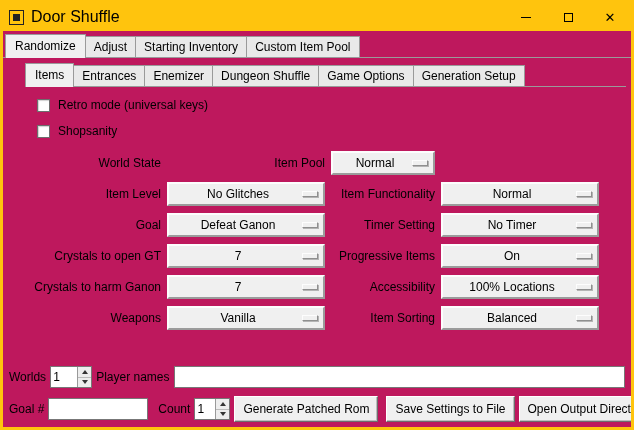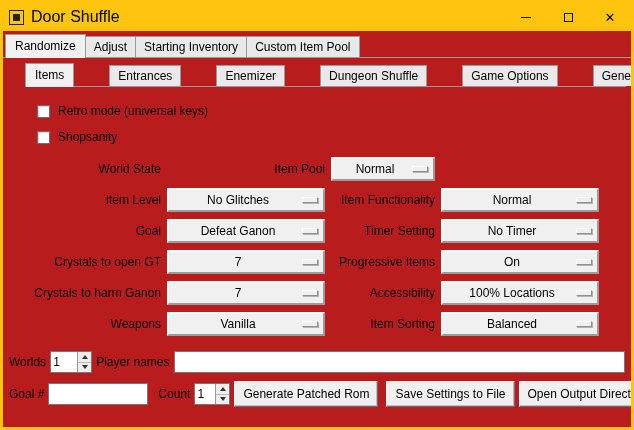--- a/index.html
+++ b/index.html
@@ -14,54 +14,54 @@
               background: #ffc40d; position: relative; flex: 0 0 auto; }
   .app-icon::after { content: ""; position: absolute; left: 3px; top: 3px; width: 7px; height: 7px; background: #222; }
   .title-text { font-size: 16px; }
   .caption-buttons { margin-left: auto; display: flex; height: 100%; }
   .caption-btn { width: 42px; height: 100%; display: flex; align-items: center; justify-content: center; cursor: default; }
   .glyph-min { width: 10px; height: 1px; background: #000; }
   .glyph-max { width: 9px; height: 9px; border: 1px solid #000; }
   .glyph-close { font-size: 13px; line-height: 1; }
 
   
-  .content { background: #b91c1c; height: 396px; position: relative; overflow: hidden; }
+  .content { background: #be185d; height: 396px; position: relative; overflow: hidden; }
 
   
   .tabstrip { display: flex; align-items: flex-end; border-bottom: 1px solid #9a9a9a; }
   .tabstrip.outer { padding: 3px 0 0 2px; margin-right: 0; }
-  .tabstrip.inner { margin: 4px 5px 0 22px; padding-top: 1px; gap: 36px; }
+  .tabstrip.inner { margin: 4px 5px 0 22px; padding-top: 1px; }
   .tab { padding: 3px 8px; background: #e9e9e9; border: 1px solid #9a9a9a; border-bottom: none;
          margin-right: -1px; position: relative; white-space: nowrap; cursor: default; }
   .tab.selected { background: #f0f0f0; padding: 4px 9px 5px; margin-bottom: -1px; z-index: 2; }
 
   
   .check-row { display: flex; align-items: center; gap: 8px; margin-left: 34px; }
-  .check-row.first { margin-top: 17px; }
+  .check-row.first { margin-top: 11px; }
   .check-row.second { margin-top: 12px; align-items: center; }
   .checkbox { width: 13px; height: 13px; background: #fff; border: 1px solid #6e6e6e;
               box-shadow: inset 1px 1px 1px rgba(0,0,0,0.18); flex: 0 0 auto; }
 
   
   .form { margin: 13px 0 0 8px; }
   .form-row { display: grid; grid-template-columns: 150px 158px 104px 158px; gap: 6px;
               align-items: center; margin-bottom: 7px; }
   .form-label { text-align: right; white-space: nowrap; }
   .dropdown { height: 24px; background: #f0f0f0; border: 2px solid;
               border-color: #fdfdfd #9b9b9b #9b9b9b #fdfdfd;
               display: flex; align-items: center; justify-content: center;
               position: relative; cursor: default; }
   .dd-value { padding-right: 16px; white-space: nowrap; }
   .dd-indicator { position: absolute; right: 5px; top: 50%; transform: translateY(-50%);
                   width: 16px; height: 6px; background: #f0f0f0; border: 1px solid;
                   border-color: #fdfdfd #8f8f8f #8f8f8f #fdfdfd;
                   box-shadow: 1px 1px 0 rgba(0,0,0,0.25); }
 
   
-  .bottom { position: absolute; left: 6px; right: 6px; bottom: 20px; }
+  .bottom { position: absolute; left: 6px; right: 6px; bottom: 5px; }
   .brow { display: flex; align-items: center; gap: 4px; }
   .brow1 { margin-bottom: 8px; }
   .blabel { white-space: nowrap; }
   .textinput { height: 22px; border: 1px solid #777; background: #fff; font: inherit; padding: 0 4px; }
   .input-player { flex: 1; min-width: 0; }
   .input-seed { width: 100px; }
   .spin { display: flex; height: 22px; border: 1px solid #777; background: #fff; }
   .spin input { border: none; outline: none; font: inherit; padding: 0 2px; min-width: 0; }
   .spin.worlds input { width: 26px; }
   .spin.count input { width: 20px; }

